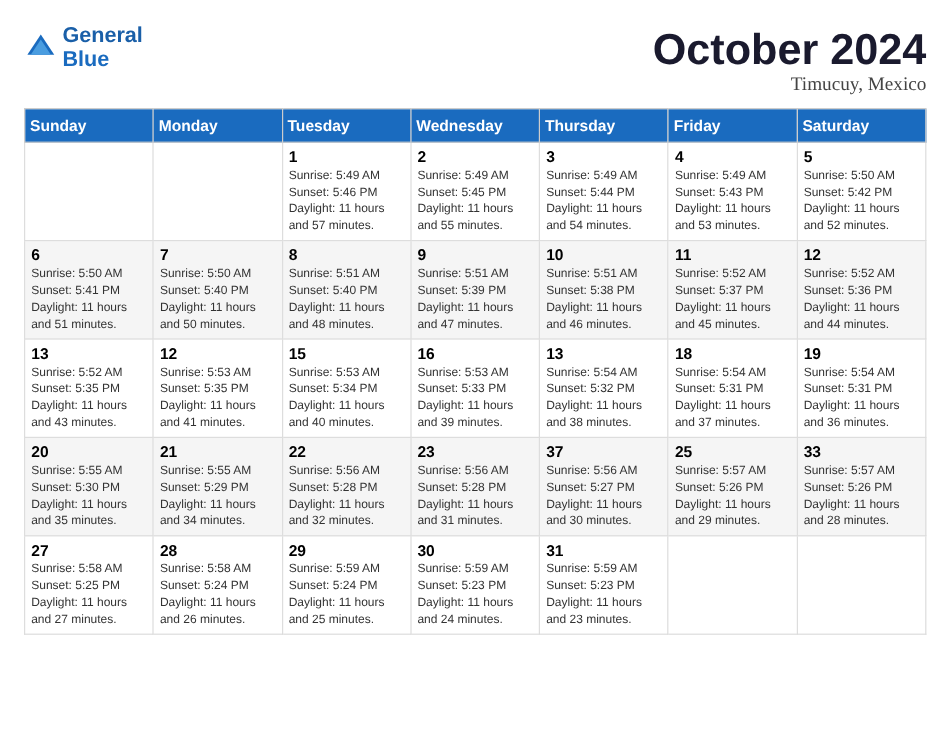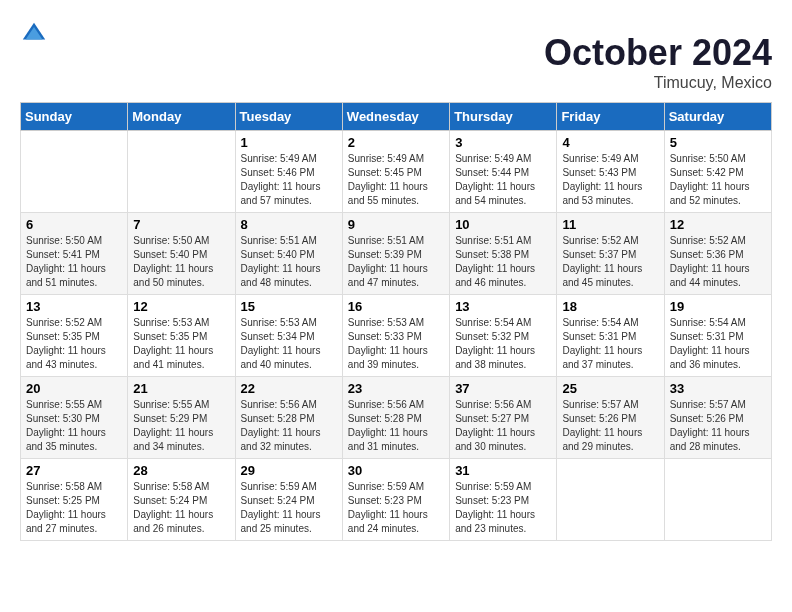--- a/index.html
+++ b/index.html
@@ -34,25 +34,25 @@
       width: 28px;
       height: 28px;
     }
     .title-block {
       text-align: right;
     }
     .month-title {
       font-size: 36px;
       font-weight: bold;
       color: #1a1a2e;
-      margin-top: 12px;
     }
     .location {
       font-size: 16px;
       color: #444;
+      font-family: Liberation Serif, serif;
     }
     table {
       width: 100%;
       border-collapse: collapse;
       font-size: 11px;
     }
     thead tr th {
       background-color: #1a6bbf;
       color: #fff;
       padding: 6px 4px;
@@ -91,20 +91,24 @@
   </style>
 </head>
 <body>
 
 <div class="header">
   <div class="logo">
     <svg class="logo-icon" viewBox="0 0 40 40">
       <polygon points="20,4 36,28 4,28" fill="#1a6bbf"></polygon>
       <polygon points="20,10 32,28 8,28" fill="#4a9de0"></polygon>
     </svg>
+    <div class="logo-text">
+      <div><span>General</span></div>
+      <div><span style="color:#1a6bbf;">Blue</span></div>
+    </div>
   </div>
   <div class="title-block">
     <div class="month-title">October 2024</div>
     <div class="location">Timucuy, Mexico</div>
   </div>
 </div>
 
 <table>
   <thead>
     <tr>

